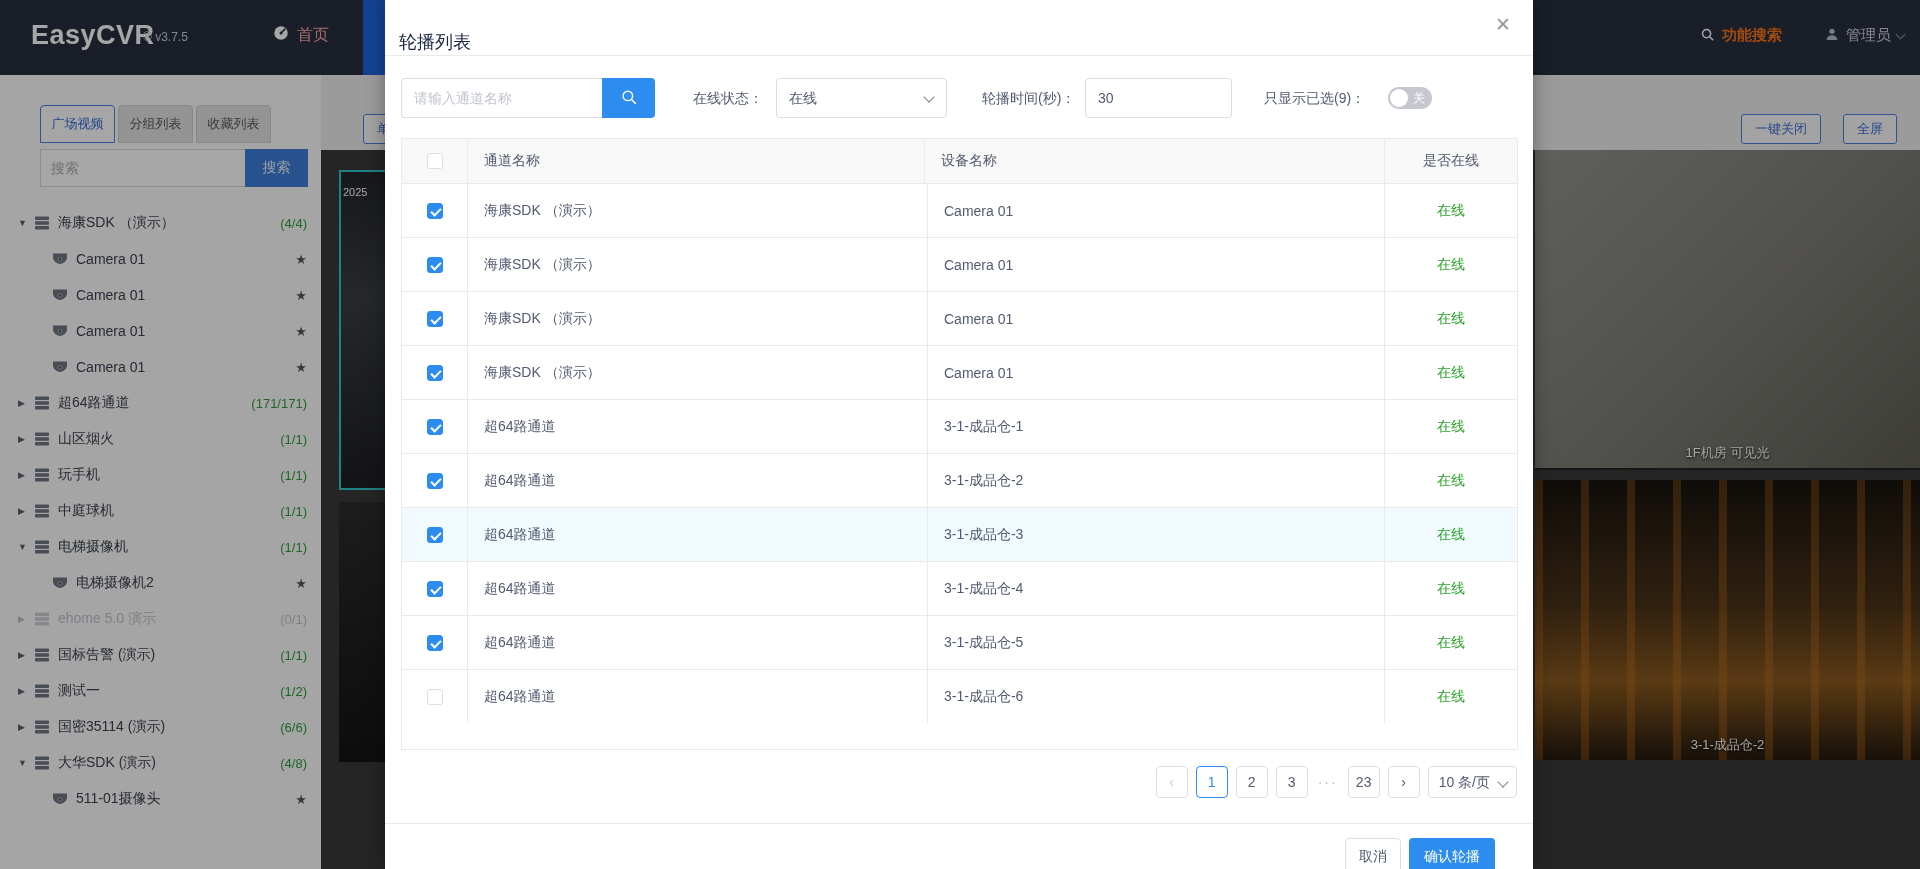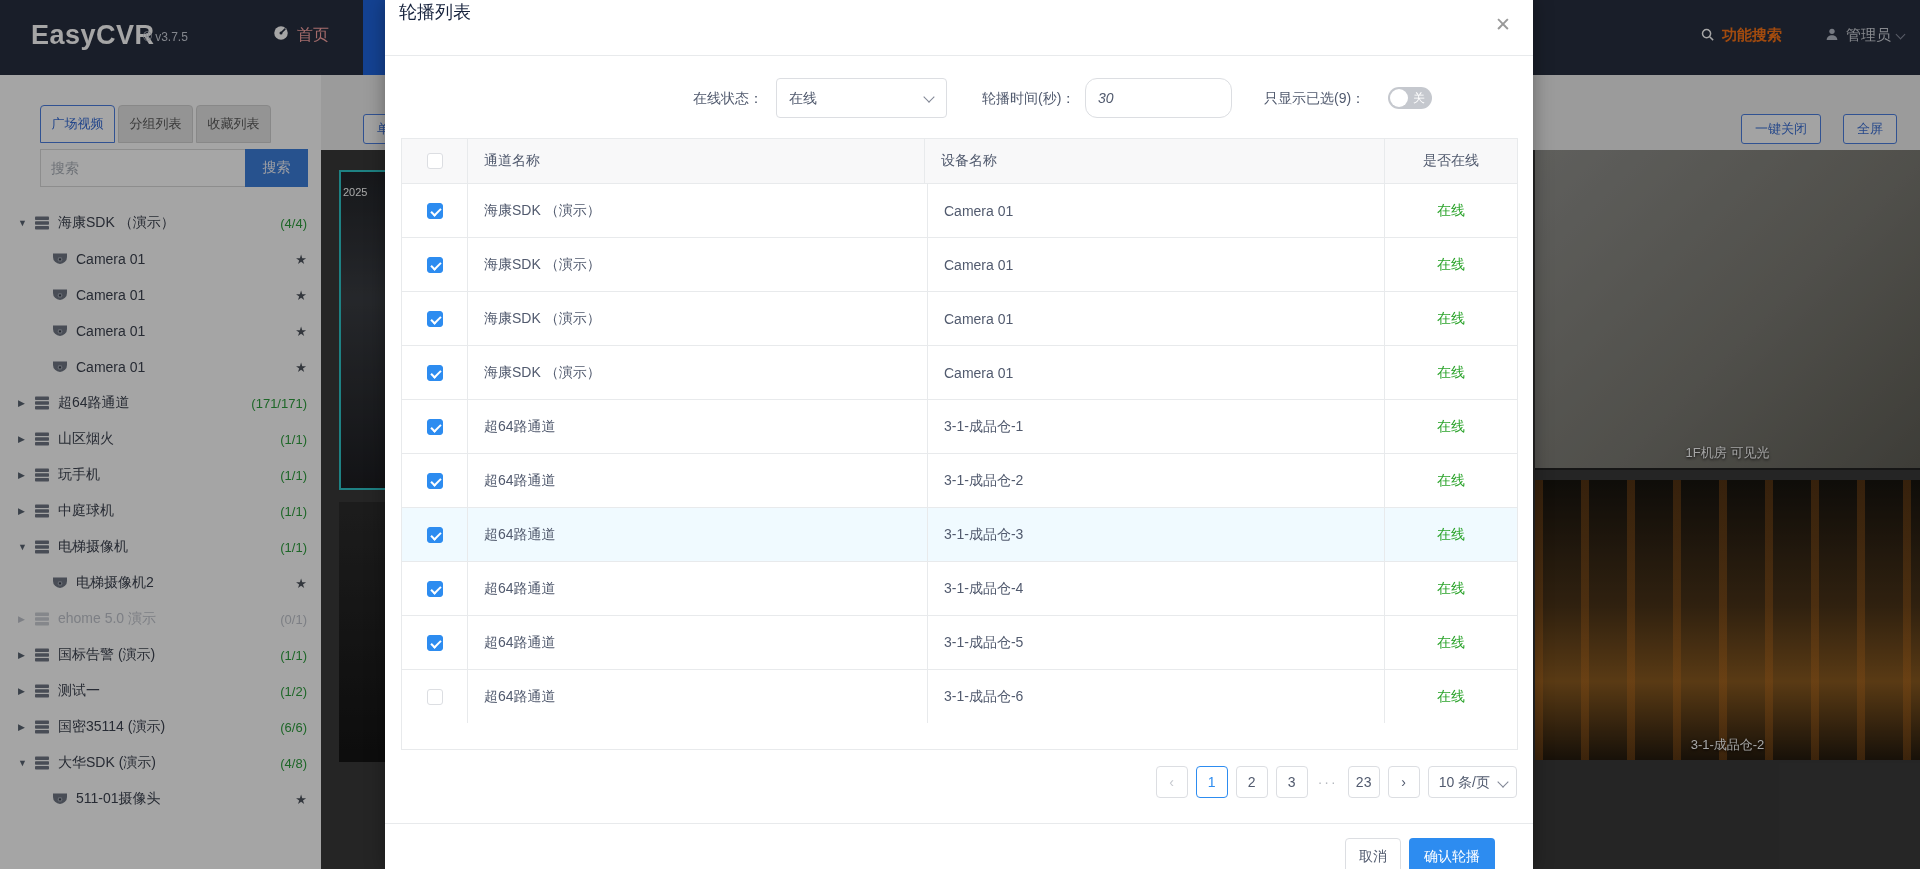--- a/index.html
+++ b/index.html
@@ -52,33 +52,33 @@
   .tile-frag1 { left:18px; top:20px; width:60px; height:320px; background:linear-gradient(180deg,#23252a,#3a3d42 40%,#1d1e22); border:2px solid #2ec7c9; color:#fff; font-size:11px; padding:14px 2px; white-space:nowrap; }
   .tile-frag2 { left:18px; top:352px; width:60px; height:260px; background:linear-gradient(180deg,#2c2c2c,#141414); }
 
   
   .overlay { position:absolute; inset:0; background:rgba(0,0,0,.35); z-index:10; }
 
   
   .modal { position:absolute; left:385px; top:0; width:1148px; height:869px; background:#fff; z-index:20;
            box-shadow:0 0 18px rgba(0,0,0,.35); overflow:hidden; }
   .m-header { position:absolute; left:0; top:0; width:100%; height:56px; border-bottom:1px solid #e8eaec; }
-  .m-title { position:absolute; left:14px; top:0; font-size:18px; color:#17233d; }
+  .m-title { position:absolute; left:14px; top:30px; font-size:18px; color:#17233d; }
   .m-close { position:absolute; right:22px; top:15px; font-size:19px; color:#999; line-height:1; }
 
   .filters { position:absolute; left:0; top:78px; width:100%; height:40px; font-size:14px; color:#515a6e; }
   .f-search { position:absolute; left:16px; top:0; display:flex; }
   .f-search input { width:201px; height:40px; border:1px solid #dcdee2; border-right:none; border-radius:4px 0 0 4px; padding:0 12px; font-size:14px; color:#515a6e; outline:none; }
   .f-search input::placeholder { color:#c0c4cc; }
   .f-search .btn { width:53px; height:40px; background:#2d8cf0; border-radius:0 4px 4px 0; display:flex; align-items:center; justify-content:center; }
   .f-label { position:absolute; top:0; line-height:40px; }
   .lab-status { left:308px; } .lab-interval { left:597px; } .lab-selected { left:879px; }
   .f-select { position:absolute; left:391px; top:0; width:171px; height:40px; border:1px solid #dcdee2; border-radius:4px; line-height:38px; padding:0 12px; color:#515a6e; }
   .caret { position:absolute; right:13px; top:14px; width:8px; height:8px; border-right:1px solid #808695; border-bottom:1px solid #808695; transform:rotate(45deg); }
-  .f-input { position:absolute; left:700px; top:0; width:147px; height:40px; border:1px solid #dcdee2; border-radius:12px; padding:0 12px; font-size:14px; color:#515a6e; outline:none;font-style:italic; }
+  .f-input { position:absolute; left:700px; top:0; width:147px; height:40px; border:1px solid #dcdee2; border-radius:4px; padding:0 12px; font-size:14px; color:#515a6e; outline:none; }
   .switch { position:absolute; left:1003px; top:9px; width:44px; height:22px; border-radius:11px; background:#c5c8ce; }
   .switch .knob { position:absolute; left:2px; top:2px; width:18px; height:18px; border-radius:50%; background:#fff; }
   .switch .txt { position:absolute; right:7px; top:4px; color:#fff; font-size:12px; line-height:14px; }
 
   
   .table { position:absolute; left:16px; top:138px; width:1117px; height:612px; border:1px solid #e8eaec; font-size:14px; color:#515a6e; }
   .trh { display:flex; height:44px; background:#f8f8f9; align-items:stretch; }
   .trow { display:flex; height:54px; border-top:1px solid #e8eaec; background:#fff; align-items:stretch; }
   .trow.hl { background:#f0faff; }
   .td { display:flex; align-items:center; border-left:1px solid #e8eaec; padding:0 16px; }
@@ -367,20 +367,29 @@
 
 <div class="overlay"></div>
 
 <div class="modal">
   <div class="m-header">
     <div class="m-title">轮播列表</div>
     <div class="m-close">✕</div>
   </div>
 
   <div class="filters">
+    <div class="f-search">
+      <input placeholder="请输入通道名称" style="">
+      <div class="btn">
+        <span><svg width="18" height="18" viewBox="0 0 24 24">
+              <circle cx="10.5" cy="10.5" r="6.3" fill="none" stroke="#fff" stroke-width="2"></circle>
+              <line x1="15.3" y1="15.3" x2="20.5" y2="20.5" stroke="#fff" stroke-width="2" stroke-linecap="round"></line>
+            </svg></span>
+      </div>
+    </div>
     <span class="f-label lab-status">在线状态：</span>
     <div class="f-select">
       <span>在线</span>
       <span class="caret"></span>
     </div>
     <span class="f-label lab-interval">轮播时间(秒)：</span>
     <input class="f-input" value="30" style="">
     <span class="f-label lab-selected">只显示已选(9)：</span>
     <div class="switch">
       <span class="txt">关</span>

